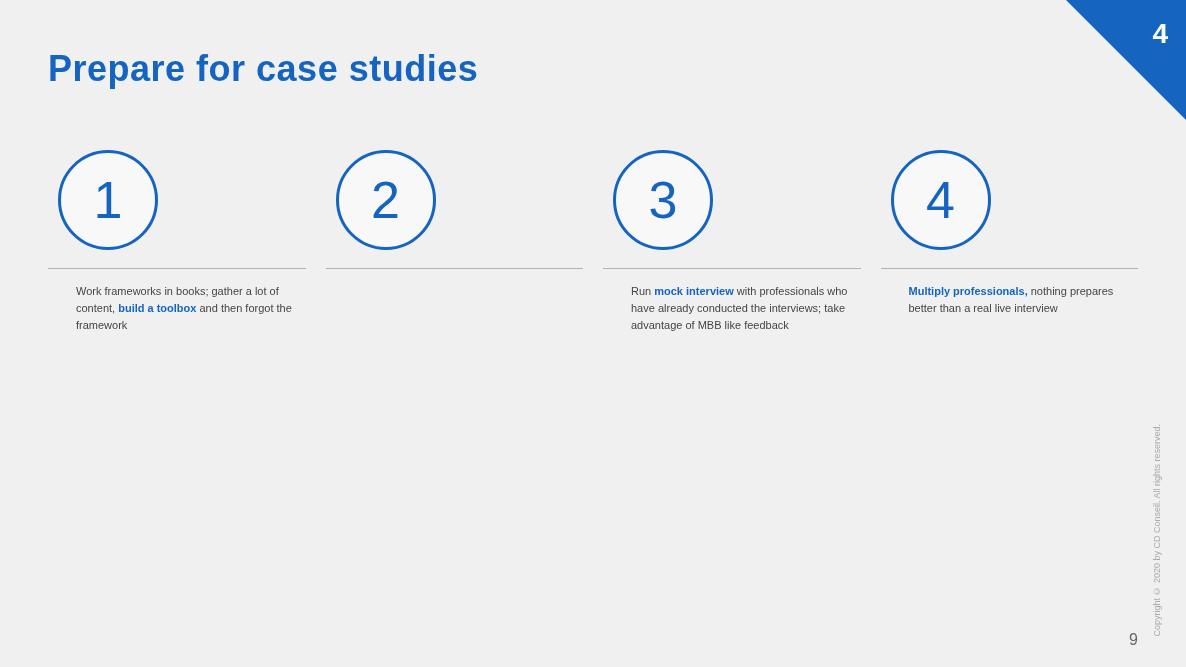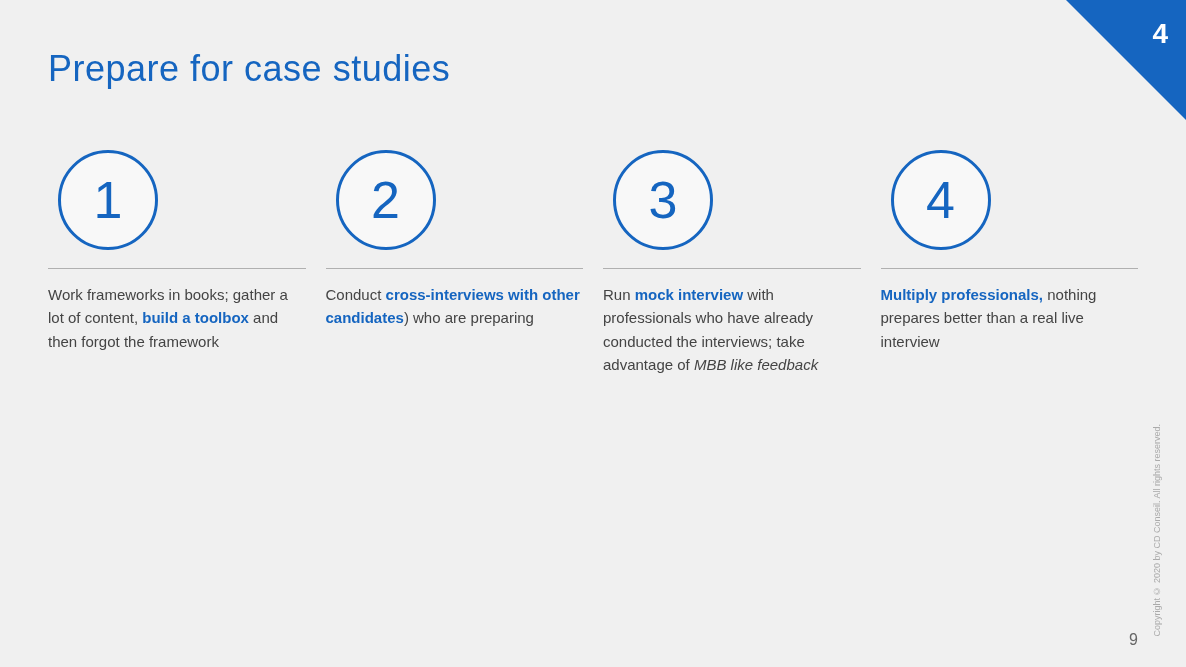--- a/index.html
+++ b/index.html
@@ -48,21 +48,21 @@
       font-weight: bold;
       z-index: 10;
     }
 
     
     .slide-title {
       position: absolute;
       top: 48px;
       left: 48px;
       font-size: 36px;
-      font-weight: 400;
+      font-weight: 700;
       color: #1565c0;
       letter-spacing: 0.5px;
     }
 
     
     .steps-container {
       position: absolute;
       top: 150px;
       left: 48px;
       right: 48px;
@@ -103,30 +103,30 @@
     
     .step-divider {
       width: 100%;
       height: 1px;
       background: #b0b0b0;
       margin-bottom: 14px;
     }
 
     
     .step-text {
-      font-size: 15px;
+      font-size: 11px;
       line-height: 1.55;
       color: #444;
+      margin-left: 28px;
     }
     .step-text .highlight {
       color: #1565c0;
       font-weight: 600;
     }
     .step-text .italic {
-      font-style: italic;
     }
 
     
     .page-number {
       position: absolute;
       bottom: 18px;
       right: 48px;
       font-size: 16px;
       color: #666;
     }
@@ -165,23 +165,20 @@
       <p class="step-text">
         Work frameworks in books; gather a lot of content, <span class="highlight">build a toolbox</span> and then forgot the framework
       </p>
     </div>
 
     <div class="step">
       <div class="step-circle">
         <span class="step-circle-number">2</span>
       </div>
       <div class="step-divider"></div>
-      <p class="step-text">
-        Conduct <span class="highlight">cross-interviews with other candidates</span>) who are preparing
-      </p>
     </div>
 
     <div class="step">
       <div class="step-circle">
         <span class="step-circle-number">3</span>
       </div>
       <div class="step-divider"></div>
       <p class="step-text">
         Run <span class="highlight">mock interview</span> with professionals who have already conducted the interviews; take advantage of <span class="italic">MBB like feedback</span>
       </p>

